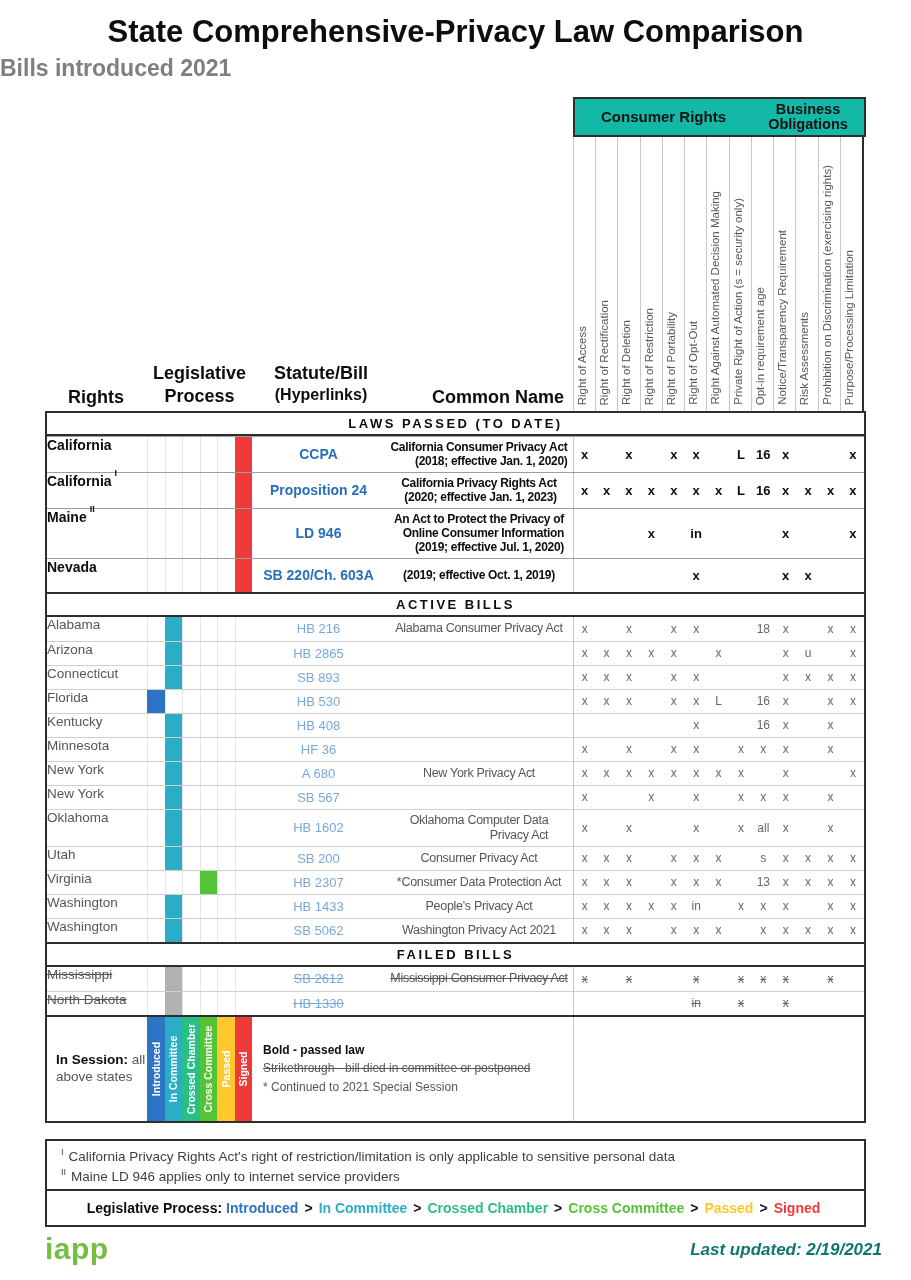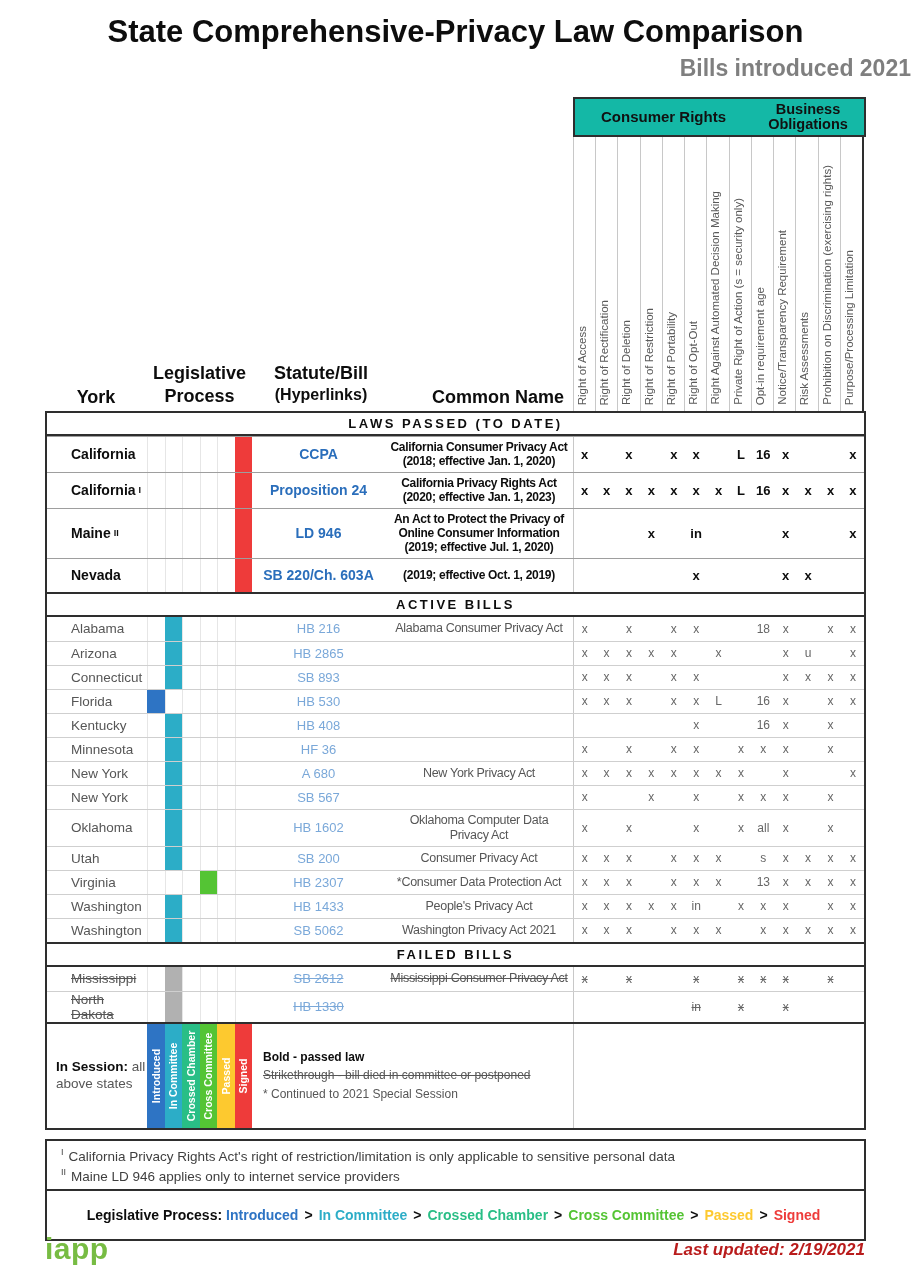--- a/index.html
+++ b/index.html
@@ -1,20 +1,20 @@
 <!DOCTYPE html>
 <html><head>
 <meta charset="utf-8">
 <style>
   html,body{margin:0;padding:0;background:#fff;}
   .page{position:relative;width:911px;height:1280px;background:#fff;overflow:hidden;
         font-family:"Liberation Sans",sans-serif;color:#111;}
   .title{position:absolute;top:14px;left:0;right:0;text-align:center;
          font-size:31px;font-weight:bold;color:#0d0d0d;}
-  .subtitle{position:absolute;top:55px;left:0;right:0;text-align:right;
+  .subtitle{position:absolute;top:55px;left:0;right:0;text-align:left;
             font-size:23px;font-weight:bold;color:#7f7f7f;}
 
   
   .group-box{position:absolute;top:97px;height:40px;box-sizing:border-box;
              border:2px solid #2e2e2e;display:flex;align-items:center;justify-content:center;
              font-weight:bold;font-size:15px;text-align:center;line-height:1.05;background:#14b8a6;}
   #group-cr{left:573px;width:181px;}
   #group-bo{left:752px;width:114px;font-size:14.5px;border-left:none;}
 
   
@@ -37,30 +37,30 @@
               border:2px solid #2e2e2e;background:#fff;}
   .section-band{display:flex;align-items:center;justify-content:center;height:21px;
                 font-weight:bold;font-size:13px;letter-spacing:2.5px;color:#0d0d0d;
                 border-top:2px solid #2e2e2e;border-bottom:2px solid #2e2e2e;}
   .section-band:first-child{border-top:none;}
   .section-band + .grow{border-top:none;}
   .grow{display:grid;grid-template-columns:100px 105px 133px 188px repeat(13,22.4px);
         border-top:1px solid #cfcfcf;box-sizing:border-box;}
   .passed.grow{border-top:1px solid #9e9e9e;min-height:34px;}
   .active.grow,.failed.grow{min-height:24px;}
-  .c-state{display:flex;align-items:center;padding-left:24px;font-size:13.5px;color:#565656;}
+  .c-state{display:flex;padding-left:0;font-size:13.5px;color:#565656;}
   .passed .c-state{font-weight:bold;color:#0d0d0d;font-size:14px;}
   .c-state sup{font-size:9px;vertical-align:super;margin-left:3px;line-height:0;}
   .c-proc{display:grid;grid-template-columns:repeat(6,1fr);}
   .c-proc .slot{border-left:1px solid #e6e6e6;}
   .c-proc .slot.bar{border-left:none;}
   .c-statute{display:flex;align-items:center;justify-content:center;text-align:center;
              font-size:13px;color:#7aa8d9;}
   .passed .c-statute{font-weight:bold;color:#2a6ebb;font-size:14px;}
-  .c-name{display:flex;align-items:center;justify-content:center;text-align:center;
+  .c-name{display:flex;align-items:center;justify-content:center;text-align:right;
           font-size:12.5px;letter-spacing:-0.3px;color:#565656;line-height:1.2;
           padding:3px 1px;white-space:pre-line;}
   .passed .c-name{font-weight:bold;color:#0d0d0d;font-size:12px;}
   .c-val{display:flex;align-items:center;justify-content:center;font-size:12px;color:#666;}
   .passed .c-val{font-weight:bold;color:#0d0d0d;font-size:13px;}
   .c-val.vfirst{border-left:1px solid #c8c8c8;}
   .failed .c-state,.failed .c-statute,.failed .c-name,.failed .c-val{text-decoration:line-through;}
 
   
   #legend{position:relative;height:104px;border-top:2px solid #2e2e2e;}
@@ -74,28 +74,28 @@
   #leg-notes .b1{font-weight:bold;color:#0d0d0d;}
   #leg-notes .b2{text-decoration:line-through;}
   #leg-divider{position:absolute;left:526px;top:0;bottom:0;border-left:1px solid #c8c8c8;}
   #leg-symbols{position:absolute;left:535px;top:6px;font-size:12.5px;color:#565656;line-height:1.5;}
 
   
   #footnotes{position:absolute;left:45px;top:1139px;width:821px;height:52px;box-sizing:border-box;
              border:2px solid #2e2e2e;padding:4px 14px;display:flex;flex-direction:column;
              justify-content:space-around;font-size:13.5px;color:#3f3f3f;}
   #footnotes sup{font-size:9px;margin-right:5px;}
-  #process-bar{position:absolute;left:45px;top:1191px;width:821px;height:50px;box-sizing:border-box;
+  #process-bar{position:absolute;left:45px;top:1191px;width:821px;height:36px;box-sizing:border-box;
                border:2px solid #2e2e2e;border-top:none;display:flex;align-items:center;
                justify-content:center;font-size:14px;font-weight:bold;color:#0d0d0d;}
   #process-bar .step{margin:0 4px;}
   #process-bar .sep{margin:0 2px;}
   #logo{position:absolute;left:45px;top:1232px;font-size:30px;font-weight:bold;color:#77bc43;letter-spacing:0.5px;}
-  #last-updated{position:absolute;right:46px;top:1240px;font-size:17px;font-style:italic;
-                font-weight:bold;color:#b91c1c;}
+  #last-updated{position:absolute;right:29px;top:1240px;font-size:17px;font-style:italic;
+                font-weight:bold;color:#0f766e;}
 </style>
 </head>
 <body>
 
 <div class="page">
 
   <div class="title">State Comprehensive-Privacy Law Comparison</div>
   <div class="subtitle">Bills introduced 2021</div>
 
   <div class="group-box" id="group-cr">Consumer Rights</div>
@@ -136,21 +136,21 @@
         <span>Risk Assessments</span>
       </div>
       <div class="rcell">
         <span>Prohibition on Discrimination (exercising rights)</span>
       </div>
       <div class="rcell">
         <span>Purpose/Processing Limitation</span>
       </div>
     </div>
 
-  <div class="mainhead" id="h-state">York</div>
+  <div class="mainhead" id="h-state">Rights</div>
   <div class="mainhead" id="h-process">Legislative Process</div>
   <div class="mainhead" id="h-statute">
     <span>Statute/Bill</span>
     <span class="sub">(Hyperlinks)</span>
   </div>
   <div class="mainhead" id="h-common">Common Name</div>
 
   <div id="table-body">
 
   <div class="section-band">

